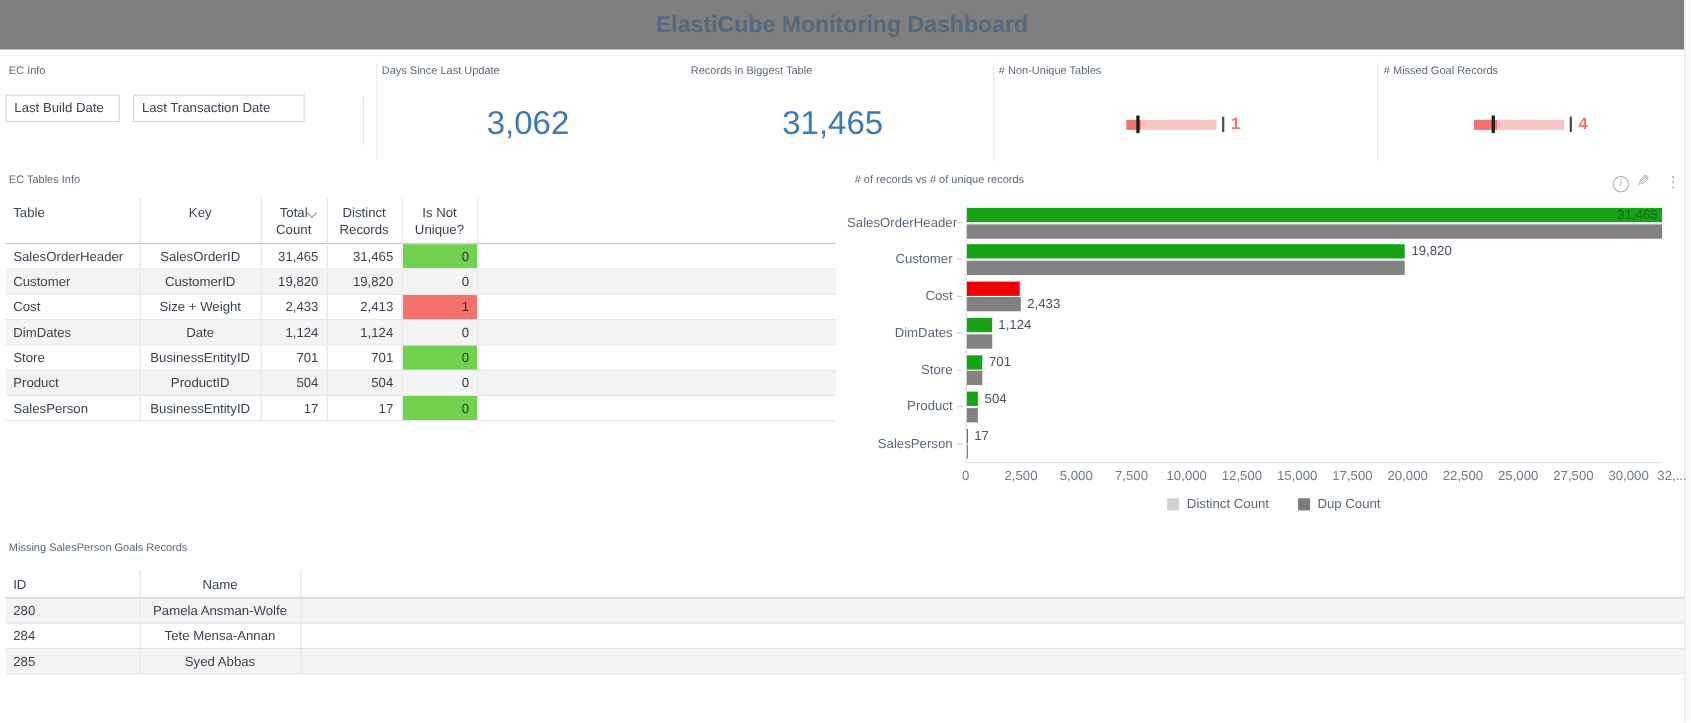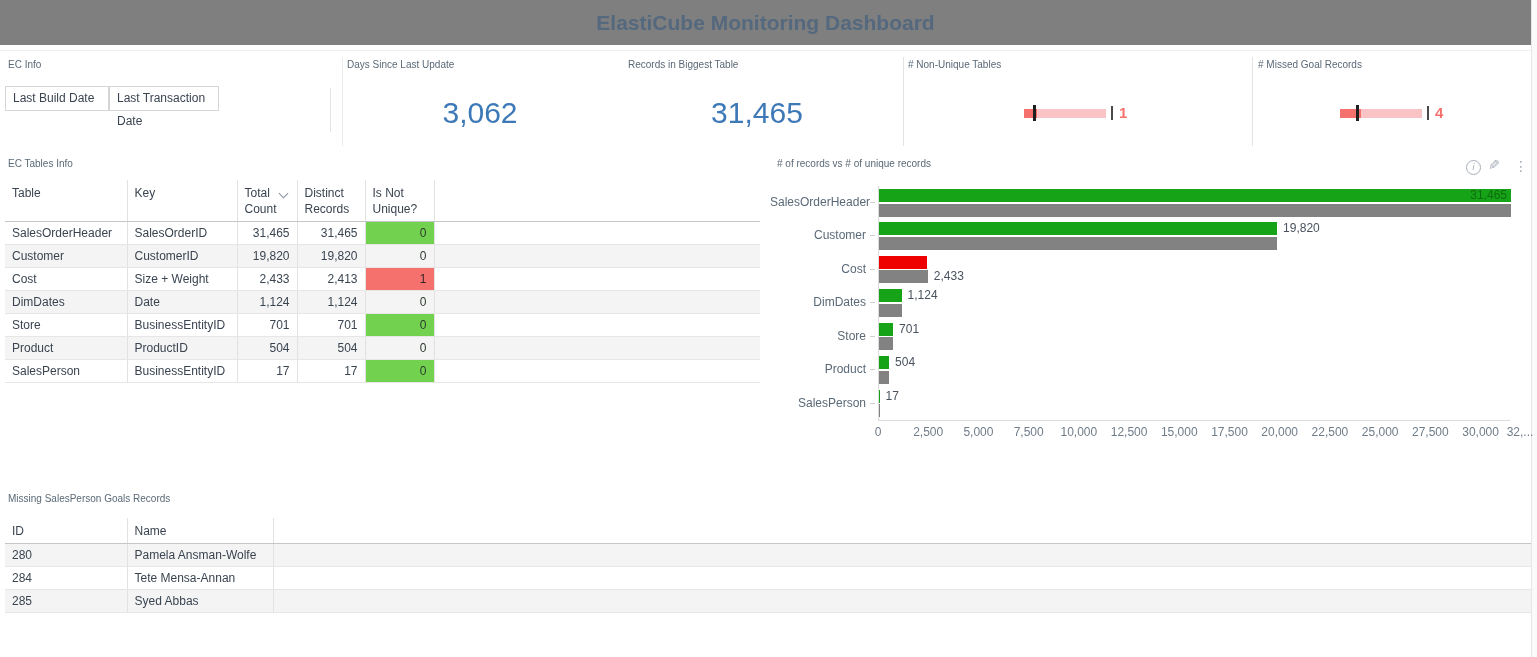--- a/index.html
+++ b/index.html
@@ -19,21 +19,21 @@
   .g-fill{height:9px;background:#f5716d;position:absolute;left:0;top:0;}
   .g-tick{width:3px;height:16px;background:#1f1f1f;}
   .g-sep{width:2px;height:14px;background:#4a4a4a;}
   .g-val{font-size:15px;font-weight:bold;color:#f5716d;line-height:16px;}
   
   table.ptable{position:absolute;border-collapse:collapse;table-layout:fixed;font-size:12px;color:#3a4450;}
   table.ptable th{font-weight:400;text-align:left;vertical-align:top;padding:5px 7px 4px 7px;line-height:16px;
                   border-bottom:1px solid #c6c6c6;position:relative;margin-left:12px;}
   table.ptable td{height:22px;padding:0 7px;border-bottom:1px solid #e6e6e6;line-height:22px;
                   overflow:hidden;white-space:nowrap;}
-  table.ptable .bl{border-left:1px solid #e2e2e2;}
+  table.ptable .bl{border-left:1px solid #e2e2e2;text-align:center;}
   table.ptable .br{border-right:1px solid #e2e2e2;}
   table.ptable .num{text-align:right;}
   table.ptable tr.stripe td{background:#f4f4f4;}
   table.ptable td.ok{background:#72d24f;color:#2d3a2d;}
   table.ptable td.bad{background:#f4716d;color:#3a2626;}
   .chev{display:inline-block;width:6px;height:6px;border-right:1.6px solid #8a95a0;border-bottom:1.6px solid #8a95a0;
         transform:rotate(45deg);position:absolute;right:10px;top:10px;}
   
   .cat-label{position:absolute;left:0;width:96px;text-align:right;font-size:12px;color:#5a6977;white-space:nowrap;}
   .cat-tick{position:absolute;height:1px;background:#cfcfcf;}
@@ -56,21 +56,21 @@
   <div class="topbar-title">ElastiCube Monitoring Dashboard</div>
 </div>
 <div class="abs scroll-strip"></div>
 <div class="abs hairline" style="left:0;top:50px;width:1531px;"></div>
 
 <div class="abs wtitle" style="left:8px;top:59px;">EC Info</div>
 
 <div class="abs" style="left:5px;top:86px;">
   <div style="display:flex;">
     <div class="mini-cell" style="width:104px;">Last Build Date</div>
-    <div class="mini-cell" style="width:110px;margin-left:0;">Last Transaction Date</div>
+    <div class="mini-cell" style="width:156px;margin-left:12px;">Last Transaction Date</div>
   </div>
 </div>
 
 <div class="abs vdiv" style="left:330px;top:88px;height:44px;"></div>
 <div class="abs vdiv" style="left:342px;top:57px;height:89px;background:#ececec;"></div>
 
 <div class="abs wtitle" style="left:347px;top:59px;">Days Since Last Update</div>
 <div class="abs kpi-value" style="left:347px;top:96px;width:266px;">3,062</div>
 
 <div class="abs wtitle" style="left:628px;top:59px;">Records in Biggest Table</div>
@@ -228,20 +228,30 @@
     <div class="xtick" style="left:278.85809629747337px;top:239px;">10,000</div>
     <div class="xtick" style="left:329.0726203718417px;top:239px;">12,500</div>
     <div class="xtick" style="left:379.28714444621005px;top:239px;">15,000</div>
     <div class="xtick" style="left:429.5016685205784px;top:239px;">17,500</div>
     <div class="xtick" style="left:479.71619259494673px;top:239px;">20,000</div>
     <div class="xtick" style="left:529.9307166693151px;top:239px;">22,500</div>
     <div class="xtick" style="left:580.1452407436834px;top:239px;">25,000</div>
     <div class="xtick" style="left:630.3597648180518px;top:239px;">27,500</div>
     <div class="xtick" style="left:680.5742888924201px;top:239px;">30,000</div>
     <div class="xtick" style="left:720px;top:239px;">32,...</div>
+    <div class="legend" style="left:108px;top:265px;width:560px;">
+      <span class="legend-item">
+        <span class="legend-swatch" style="background:#d2d2d2;"></span>
+        <span>Distinct Count</span>
+      </span>
+      <span class="legend-item">
+        <span class="legend-swatch" style="background:#7c7c7c;"></span>
+        <span>Dup Count</span>
+      </span>
+    </div>
   </div>
 
 <div class="abs wtitle" style="left:8px;top:493px;">Missing SalesPerson Goals Records</div>
 <table class="ptable" id="missing-goals-table" style="left:5px;top:518px;width:1526px;">
     <colgroup>
       <col style="width:122px">
       <col style="width:146px">
       <col>
     </colgroup>
     <thead>

